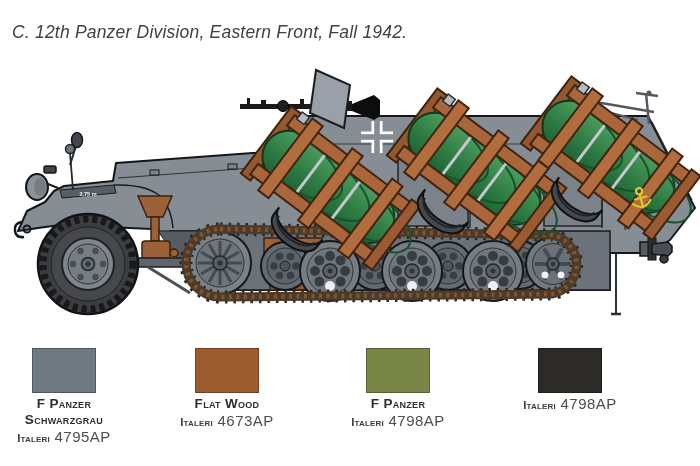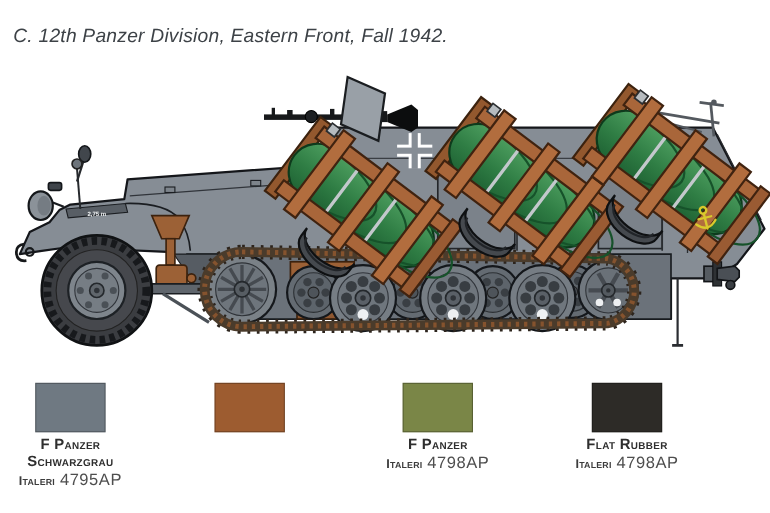--- a/index.html
+++ b/index.html
@@ -242,35 +242,39 @@
     <div class="nline">F Panzer</div>
     <div class="nline">Schwarzgrau</div>
     <div class="swatch-code">
       <span class="brand">Italeri</span>
       <span class="code">4795AP</span>
     </div>
   </div>
 
   <div class="swatch-block" style="left:142px">
     <div class="swatch" style="background-color: rgb(157, 92, 48);"></div>
-
+    <div class="nline">Flat Wood</div>
+
+    <div class="swatch-code">
+      <span class="brand">Italeri</span>
+      <span class="code">4673AP</span>
+    </div>
   </div>
 
   <div class="swatch-block" style="left:313px">
     <div class="swatch" style="background-color: rgb(122, 134, 71);"></div>
     <div class="nline">F Panzer</div>
     <div class="swatch-code">
       <span class="brand">Italeri</span>
       <span class="code">4798AP</span>
     </div>
   </div>
 
   <div class="swatch-block" style="left:485px">
     <div class="swatch" style="background-color: rgb(45, 43, 39);"></div>
-    <div class="nline">Flat Rubber</div>
 
     <div class="swatch-code">
       <span class="brand">Italeri</span>
       <span class="code">4798AP</span>
     </div>
   </div>
 
 </div>
 
 </body></html>

